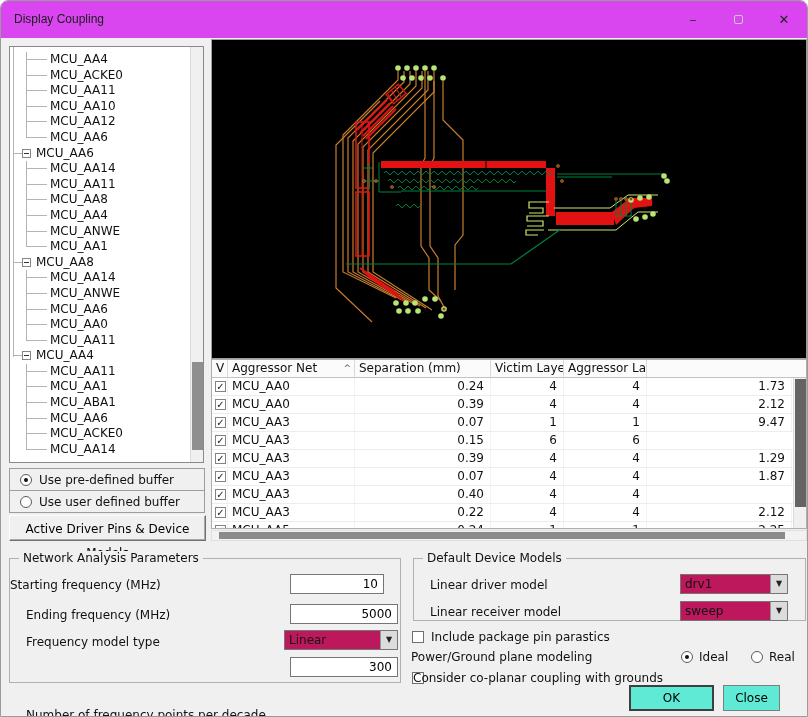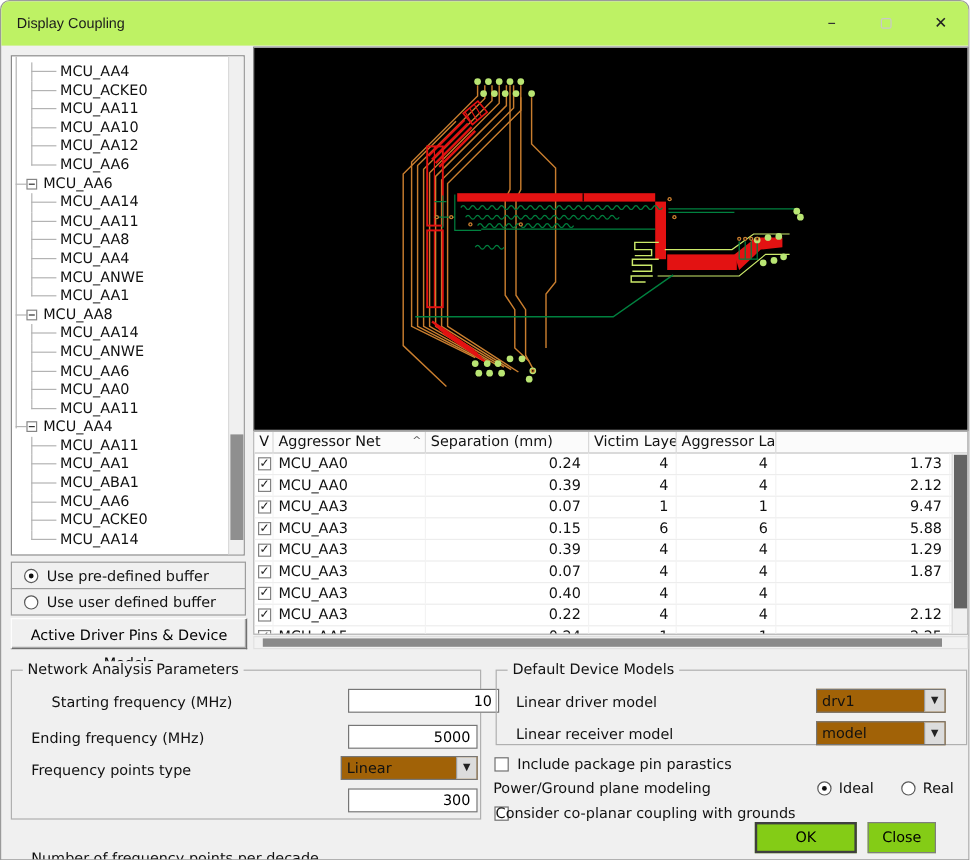--- a/index.html
+++ b/index.html
@@ -5,21 +5,21 @@
   html,body{margin:0;padding:0;background:#ffffff;}
   *{box-sizing:border-box;}
   .window{
     position:relative;width:808px;height:717px;
     background:#f0f0f0;border:1px solid #9a9a9a;
     border-radius:8px 8px 0 0;overflow:hidden;
     font-family:"DejaVu Sans","Liberation Sans",sans-serif;
     font-size:12px;color:#111;
   }
   
-  .titlebar{position:absolute;left:0;top:0;width:100%;height:37px;background:#bef264;}
+  .titlebar{position:absolute;left:0;top:0;width:100%;height:37px;background:#d946ef;}
   .title{position:absolute;left:13px;top:0;line-height:37px;font-family:"Liberation Sans",sans-serif;font-size:12px;color:#1b1b1b;}
   .wbtn{position:absolute;top:0;width:42px;height:37px;text-align:center;line-height:37px;color:#333;cursor:default;}
   .wbtn.min{left:671px;font-size:14px;}
   .wbtn.max{left:716px;}
   .maxglyph{display:inline-block;width:9px;height:9px;border:1px solid #c9c9c9;vertical-align:middle;border-radius:2px;}
   .wbtn.close{left:762px;font-size:13px;color:#222;}
   
   .tree-panel{position:absolute;left:8px;top:45px;width:195px;height:417px;background:#fff;border:1px solid #8a8a8a;overflow:hidden;}
   .tree-rows{position:absolute;left:0;top:5px;right:14px;}
   .trow{position:relative;height:15.6px;line-height:15.6px;white-space:nowrap;}
@@ -62,29 +62,29 @@
   .tbl-scroll .thumb{position:absolute;left:1px;top:1px;width:11px;height:128px;background:#646464;}
   .hscroll{position:absolute;left:210px;top:529px;width:596px;height:11px;background:#f2f2f2;border:1px solid #e0e0e0;}
   .hscroll .thumb{position:absolute;left:7px;top:1px;width:566px;height:7px;background:#8a8a8a;}
   
   .group{position:absolute;border:1px solid #b0b0b0;}
   .group .gtitle{position:absolute;left:9px;top:-8px;background:#f0f0f0;padding:0 4px;}
   .g1{left:8px;top:557px;width:392px;height:125px;}
   .g2{left:412px;top:557px;width:393px;height:63px;}
   .flabel{position:absolute;white-space:nowrap;}
   .tinput{position:absolute;height:20px;border:1px solid #767676;background:#fff;font-family:inherit;font-size:12px;text-align:right;padding:0 5px;}
-  .combo{position:absolute;height:20px;border:1px solid #767676;background:#a16207;display:flex;}
+  .combo{position:absolute;height:20px;border:1px solid #767676;background:#be185d;display:flex;}
   .combo .val{flex:1;line-height:18px;padding-left:4px;overflow:hidden;}
   .combo .arrow{width:17px;background:#dcdcdc;border-left:1px solid #9a9a9a;text-align:center;line-height:18px;font-size:8px;color:#222;}
   .chk{position:absolute;width:12px;height:12px;border:1px solid #6e6e6e;background:#fff;}
   .opt-label{position:absolute;white-space:nowrap;}
   .oradio{position:absolute;width:12px;height:12px;border:1px solid #5a5a5a;border-radius:50%;background:#fff;}
   .oradio.sel::after{content:"";position:absolute;left:3px;top:3px;width:4px;height:4px;border-radius:50%;background:#111;}
   
-  .fbtn{position:absolute;top:684px;height:26px;background:#84cc16;font-family:inherit;font-size:12px;text-align:center;}
+  .fbtn{position:absolute;top:684px;height:26px;background:#5eead4;font-family:inherit;font-size:12px;text-align:center;}
   .fbtn.ok{left:628px;width:85px;border:2px solid #3f3f3f;line-height:20px;}
   .fbtn.closeb{left:722px;width:57px;border:1px solid #7e7e7e;line-height:22px;}
 </style>
 </head>
 <body>
 
 <div class="window">
 
   <div class="titlebar">
     <span class="title">Display Coupling</span>
@@ -386,21 +386,20 @@
           <div class="td num" style="width:145px">9.47</div>
         </div>
         <div class="tr">
           <div class="td" style="width:16px">
             <div class="cb">✓</div>
           </div>
           <div class="td txt" style="width:127px">MCU_AA3</div>
           <div class="td num" style="width:136px">0.15</div>
           <div class="td num" style="width:73px">6</div>
           <div class="td num" style="width:83px">6</div>
-          <div class="td num" style="width:145px">5.88</div>
         </div>
         <div class="tr">
           <div class="td" style="width:16px">
             <div class="cb">✓</div>
           </div>
           <div class="td txt" style="width:127px">MCU_AA3</div>
           <div class="td num" style="width:136px">0.39</div>
           <div class="td num" style="width:73px">4</div>
           <div class="td num" style="width:83px">4</div>
           <div class="td num" style="width:145px">1.29</div>
@@ -448,43 +447,43 @@
     <div class="tbl-scroll">
       <div class="thumb"></div>
     </div>
   </div>
   <div class="hscroll">
     <div class="thumb"></div>
   </div>
 
   <div class="group g1">
     <span class="gtitle">Network Analysis Parameters</span>
-    <span class="flabel" style="left:33px;top:19px;">Starting frequency (MHz)</span>
-    <input class="tinput" style="left: 280px; top: 15px; width: 126px;" value="10">
+    <span class="flabel" style="left:0;top:19px;">Starting frequency (MHz)</span>
+    <input class="tinput" style="left: 280px; top: 15px; width: 94px;" value="10">
     <span class="flabel" style="left:16px;top:49px;">Ending frequency (MHz)</span>
     <input class="tinput" style="left: 280px; top: 45px; width: 108px;" value="5000">
-    <span class="flabel" style="left:16px;top:76px;">Frequency points type</span>
+    <span class="flabel" style="left:16px;top:76px;">Frequency model type</span>
     <div class="combo" style="left:274px;top:71px;width:114px;">
       <span class="val">Linear</span>
       <span class="arrow">▼</span>
     </div>
     <span class="flabel" style="left:16px;top:102px;margin-top:47px;">Number of frequency points per decade</span>
     <input class="tinput" style="left: 280px; top: 98px; width: 108px;" value="300">
   </div>
 
   <div class="group g2">
     <span class="gtitle">Default Device Models</span>
     <span class="flabel" style="left:16px;top:19px;">Linear driver model</span>
     <div class="combo" style="left:266px;top:15px;width:108px;">
       <span class="val">drv1</span>
       <span class="arrow">▼</span>
     </div>
     <span class="flabel" style="left:16px;top:46px;">Linear receiver model</span>
     <div class="combo" style="left:266px;top:42px;width:108px;">
-      <span class="val">model</span>
+      <span class="val">sweep</span>
       <span class="arrow">▼</span>
     </div>
   </div>
 
   <span class="chk" style="left:411px;top:630px;"></span>
   <span class="opt-label" style="left:410px;top:649px;">Power/Ground plane modeling</span>
 
   <span class="opt-label" style="left:430px;top:629px;">Include package pin parastics</span>
   <span class="oradio sel" style="left:680px;top:650px;"></span>
   <span class="opt-label" style="left:698px;top:649px;">Ideal</span>

